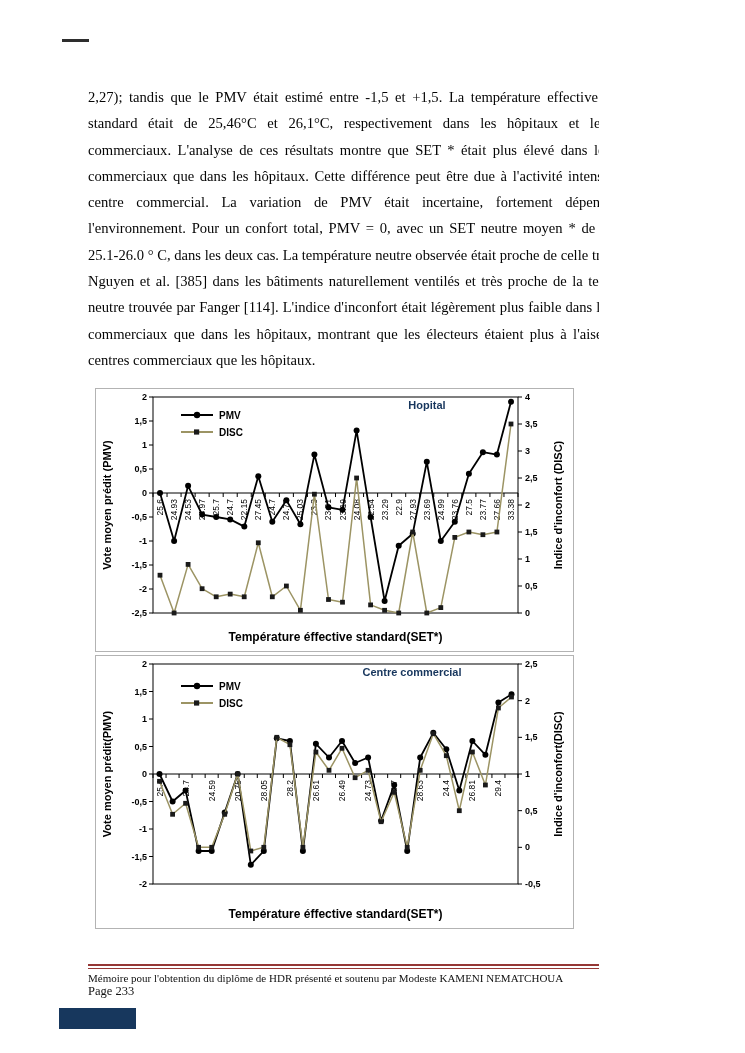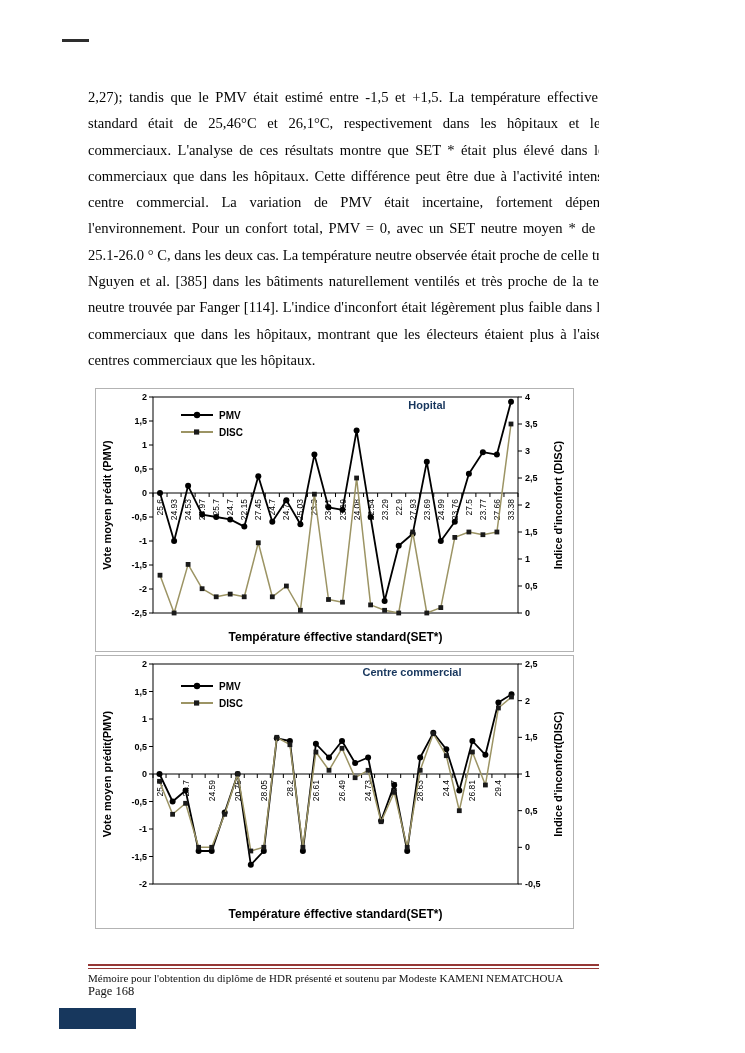--- a/index.html
+++ b/index.html
@@ -343,18 +343,18 @@
         <text transform="translate(14,118) rotate(-90)" text-anchor="middle" class="atitle">Vote moyen prédit(PMV)</text>
         <text transform="translate(465,118) rotate(-90)" text-anchor="middle" class="atitle">Indice d'inconfort(DISC)</text>
         <text x="238.5" y="262" text-anchor="middle" class="xtitle">Température éffective standard(SET*)</text>
       </svg>
   </div>
 
   <div class="footer-rule" style="border-color: rgb(149, 55, 53);"></div>
 
   <div class="footer-text">
     <span>Mémoire pour l'obtention du diplôme de HDR présenté et soutenu par Modeste KAMENI NEMATCHOUA</span>
-    <span class="pg">Page 168</span>
+    <span class="pg">Page 233</span>
   </div>
 
   <div class="corner-mark" style="background: rgb(23, 55, 93);"></div>
 
 </div>
 
 </body></html>

